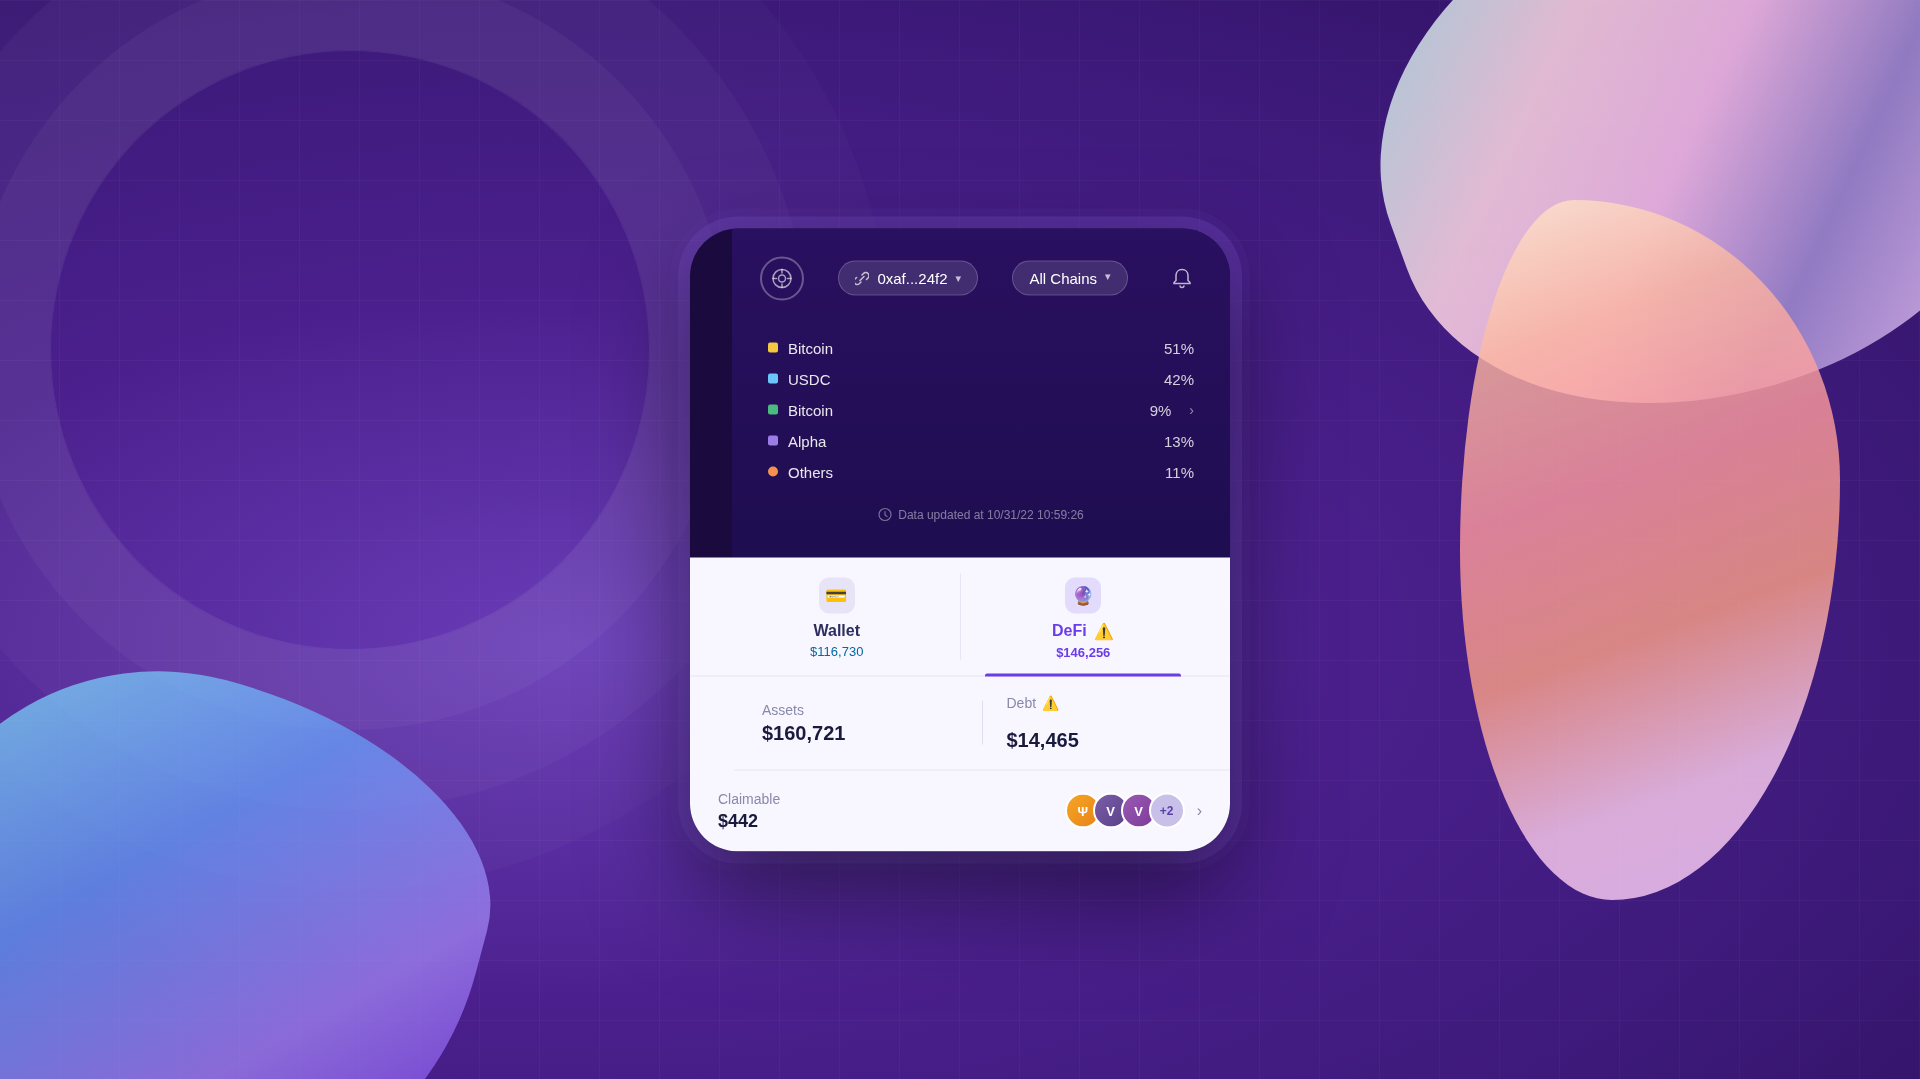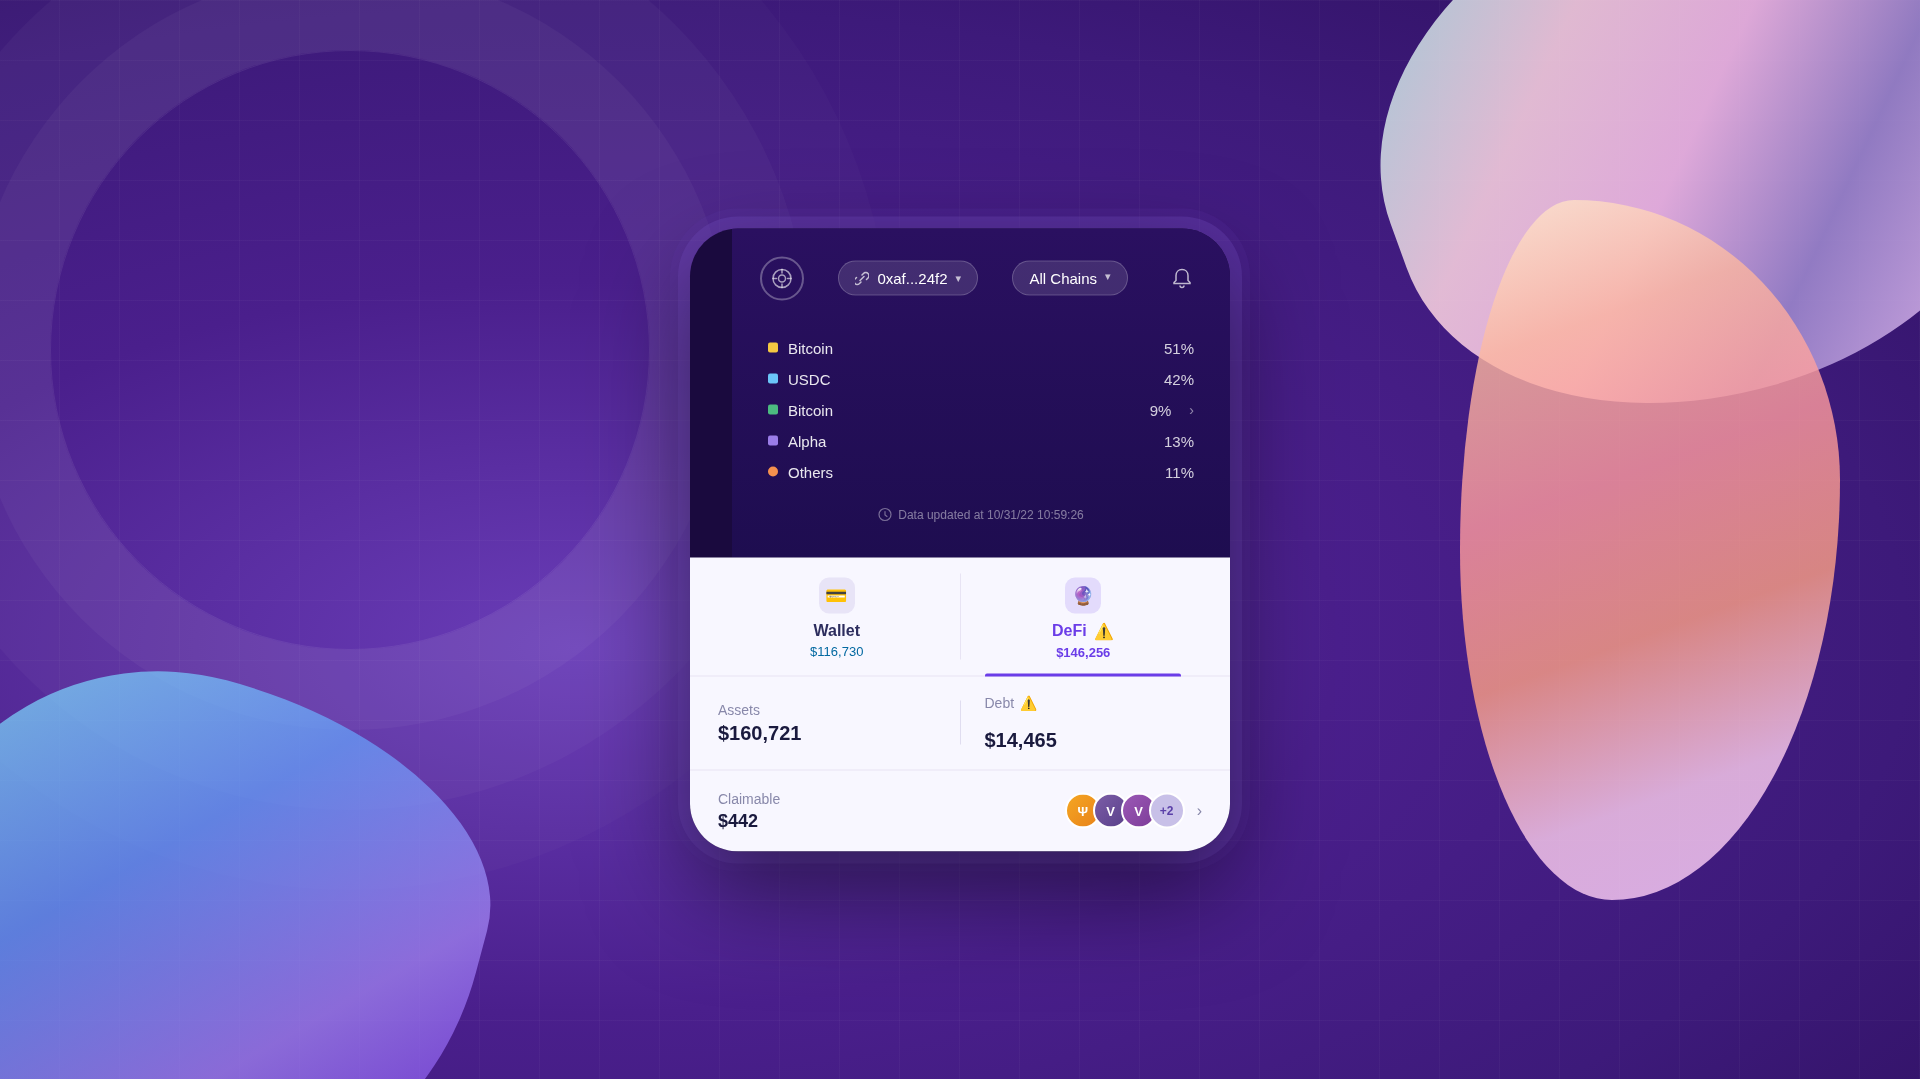--- a/index.html
+++ b/index.html
@@ -349,20 +349,21 @@
       background: #e8e4f4;
       margin: 16px 0;
     }
 
     
     .assets-row {
       display: flex;
       align-items: center;
       padding: 18px 28px;
       border-bottom: 1px solid #e8e4f4;
+      margin-left: 44px;
     }
 
     .assets-section {
       flex: 1;
       display: flex;
       flex-direction: column;
       gap: 4px;
     }
 
     .assets-label {

